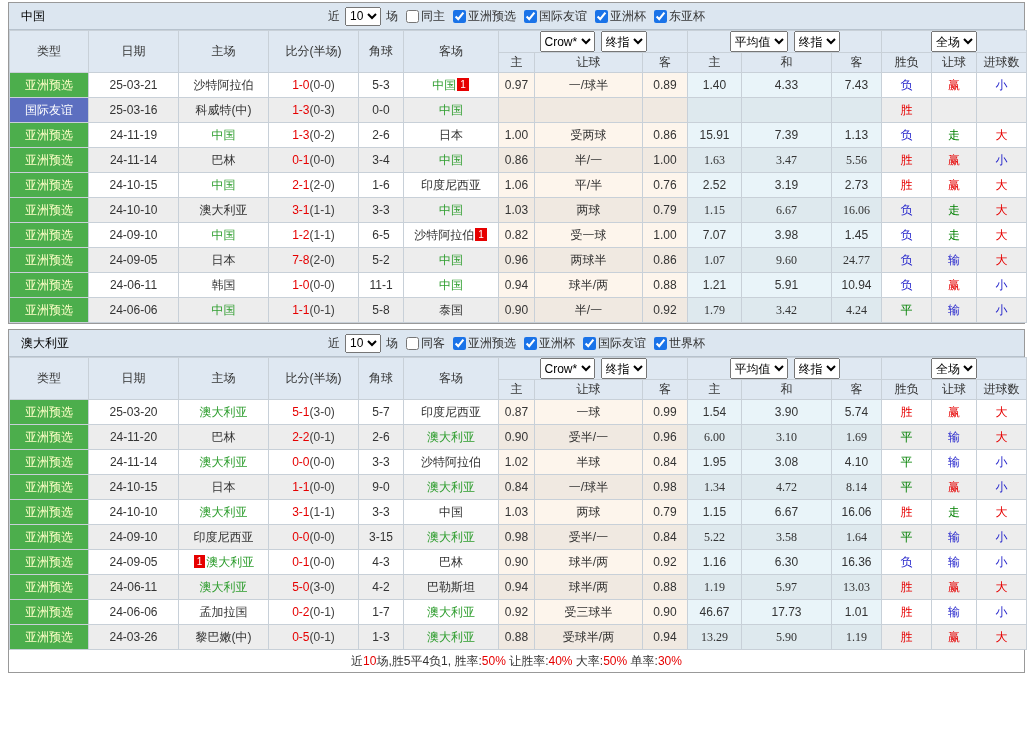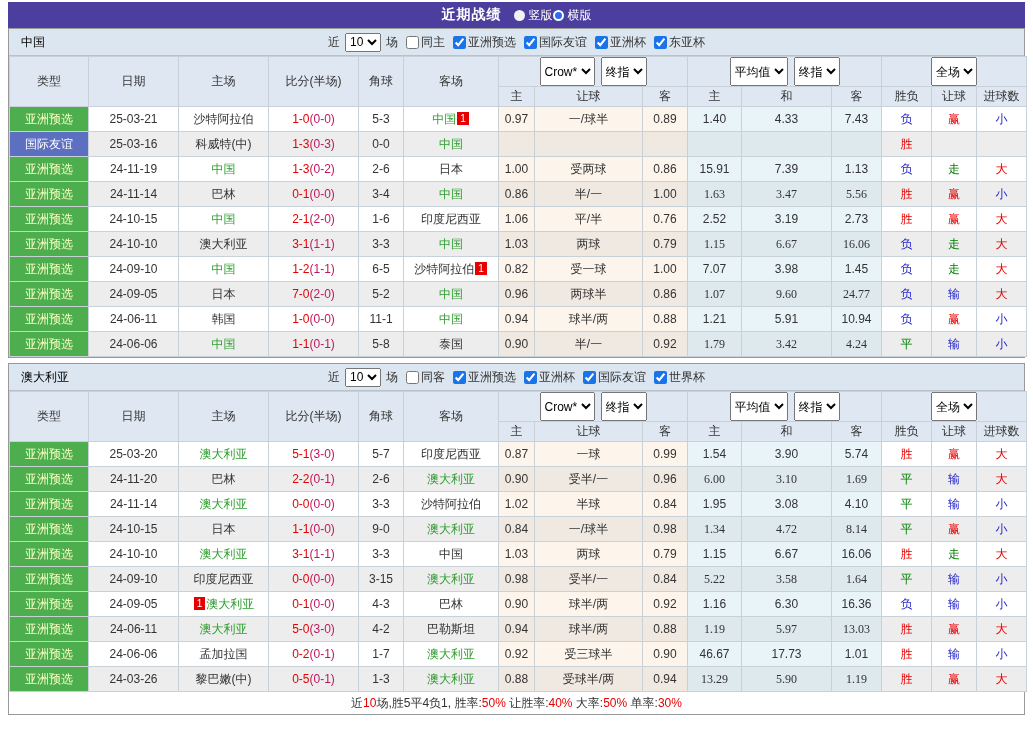--- a/index.html
+++ b/index.html
@@ -23,52 +23,42 @@
   .team{position:absolute;left:12px;color:#000;}
   .filters{margin:0 auto;display:flex;align-items:center;}
   .filters span{margin:0 1px;}
   .csel{height:19px;font-size:12px;margin:0 4px;font-family:inherit;}
   .cb{width:13px;height:13px;margin:0 1px 0 7px;accent-color:#1a73e8;}
   .tbl{border-collapse:collapse;table-layout:fixed;width:100%;}
   .tbl th,.tbl td{border:1px solid #c8d0d8;text-align:center;padding:0;overflow:hidden;white-space:nowrap;}
   .tbl thead th{background:var(--headbg);font-weight:normal;color:#333;height:20px;}
   .tbl tbody td{height:25px;}
   .selrow{display:flex;justify-content:center;align-items:center;gap:6px;}
-  .hsel{height:29px;font-size:12px;font-family:inherit;}
+  .hsel{height:21px;font-size:12px;font-family:inherit;}
   tr.odd td{background:#fff;}
   tr.even td{background:#ededed;}
   tr.odd td.crow{background:var(--crowbg);text-align:center;}
   tr.even td.crow{background:#f0e9e1;}
   tr.odd td.avg{background:var(--avgbg);}
   tr.even td.avg{background:#dee9ee;font-family:Liberation Serif, serif;}
   .tbl td.type-green{background:var(--tgreen);color:#ffffc8;}
   .tbl td.type-blue{background:var(--tblue);color:#fff;}
   .focus{color:var(--focus);}
   .c-red{color:var(--red);}
   .c-blue{color:var(--blue);}
   .c-green{color:var(--green);}
   .ftscore{color:var(--red);}
-  .htscore{color:#be185d;}
+  .htscore{color:#404040;}
   .badge{display:inline-block;background:var(--red);color:#fff;font-size:10px;line-height:13px;height:13px;padding:0 3px;margin:0 1px;vertical-align:1px;}
   .foot{height:22px;line-height:22px;text-align:center;background:#fff;}
 </style>
 </head>
 <body>
 
 <div class="page">
-  <div class="titlebar">
-    <span class="tb-title">近期战绩</span>
-    <span class="radio-group"><span class="radio-wrap">
-          <span class="radio off"></span>
-          <span class="radio-label">竖版</span>
-        </span><span class="radio-wrap">
-          <span class="radio on"></span>
-          <span class="radio-label">横版</span>
-        </span></span>
-  </div>
   <div id="sections">
       <div class="section">
         <div class="bar">
           <span class="team">中国</span>
           <div class="filters">
             <span>近</span>
             <select class="csel"><option>10</option></select>
             <span>场</span>
             <input type="checkbox" class="cb" style="">
             <span>同主</span>
@@ -255,21 +245,21 @@
               <td class="avg">3.98</td>
               <td class="avg">1.45</td>
               <td class="c-blue">负</td>
               <td class="c-green">走</td>
               <td class="c-red">大</td>
             </tr>
             <tr class="even">
               <td class="type type-green">亚洲预选</td>
               <td>24-09-05</td>
               <td><span class="">日本</span></td>
-              <td><span class="ftscore">7-0</span><span class="htscore">(2-0)</span></td>
+              <td><span class="ftscore">7-8</span><span class="htscore">(2-0)</span></td>
               <td>5-2</td>
               <td><span class="focus">中国</span></td>
               <td class="crow">0.96</td>
               <td class="crow">两球半</td>
               <td class="crow">0.86</td>
               <td class="avg">1.07</td>
               <td class="avg">9.60</td>
               <td class="avg">24.77</td>
               <td class="c-blue">负</td>
               <td class="c-blue">输</td>

